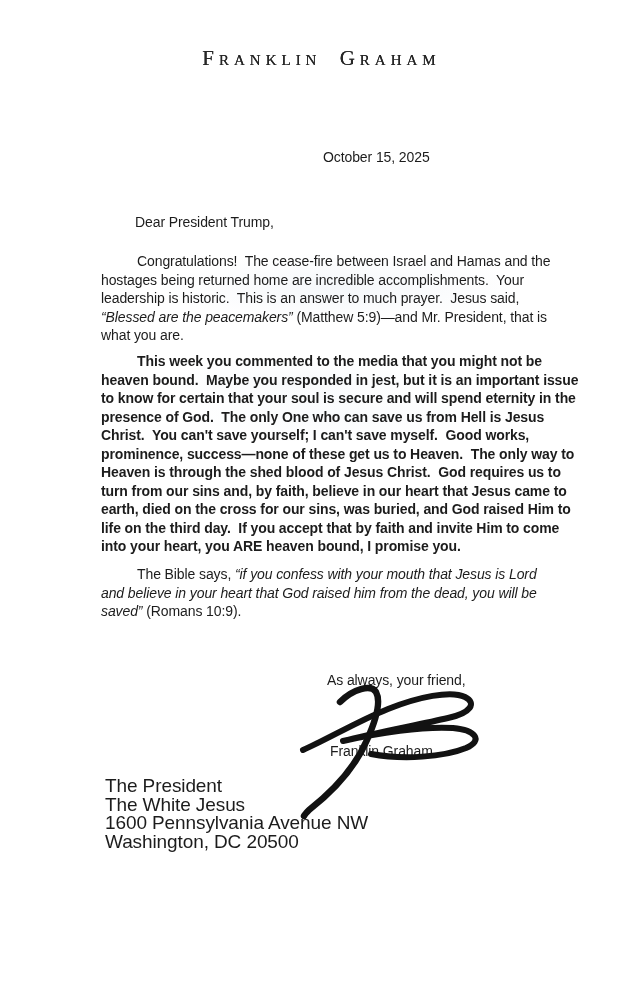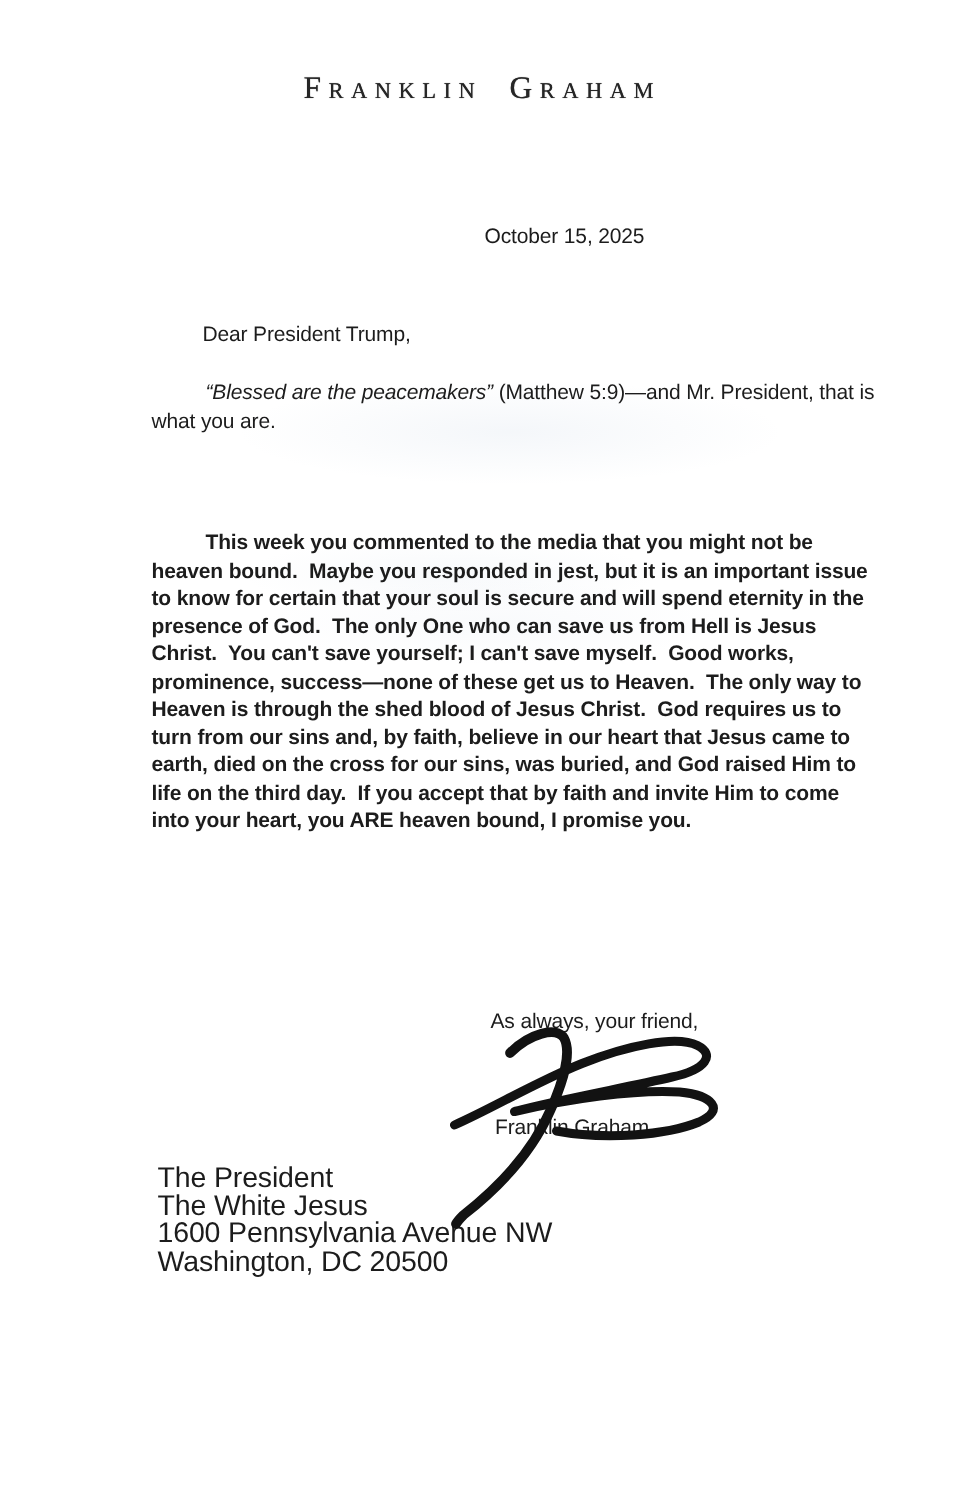--- a/index.html
+++ b/index.html
@@ -37,35 +37,41 @@
 <body>
 
 <div class="page">
 
   <div class="letterhead">Franklin Graham</div>
 
   <div class="txt date">October 15, 2025</div>
 
   <div class="txt salutation">Dear President Trump,</div>
 
-  <div class="txt para p1"><span class="it">“Blessed are the peacemakers”</span><span> (Matthew 5:9)—and Mr. President, that is
+  <div class="txt para p1"><span>Congratulations!  The cease-fire between Israel and Hamas and the
+hostages being returned home are incredible accomplishments.  Your
+leadership is historic.  This is an answer to much prayer.  Jesus said,
+</span><span class="it">“Blessed are the peacemakers”</span><span> (Matthew 5:9)—and Mr. President, that is
 what you are.</span></div>
 
   <div class="txt para p2"><span>This week you commented to the media that you might not be
 heaven bound.  Maybe you responded in jest, but it is an important issue
 to know for certain that your soul is secure and will spend eternity in the
 presence of God.  The only One who can save us from Hell is Jesus
 Christ.  You can't save yourself; I can't save myself.  Good works,
 prominence, success—none of these get us to Heaven.  The only way to
 Heaven is through the shed blood of Jesus Christ.  God requires us to
 turn from our sins and, by faith, believe in our heart that Jesus came to
 earth, died on the cross for our sins, was buried, and God raised Him to
 life on the third day.  If you accept that by faith and invite Him to come
 into your heart, you ARE heaven bound, I promise you.</span></div>
 
+  <div class="txt para p3"><span>The Bible says, </span><span class="it">“if you confess with your mouth that Jesus is Lord
+and believe in your heart that God raised him from the dead, you will be
+saved”</span><span> (Romans 10:9).</span></div>
 
 
   <div class="txt closing">As always, your friend,</div>
 
   <div class="txt signer-name">Franklin Graham</div>
 
   <svg class="signature" viewBox="0 0 210 152" fill="none" xmlns="http://www.w3.org/2000/svg">
 
     <path d="M 57,22 C 70,9 88,4 93,12 C 98,21 93,40 84,60 C 71,90 49,112 26,130 C 24,132 22,134 21,136" stroke="#121212" stroke-width="6.5" stroke-linecap="round" stroke-linejoin="round"></path>
 

